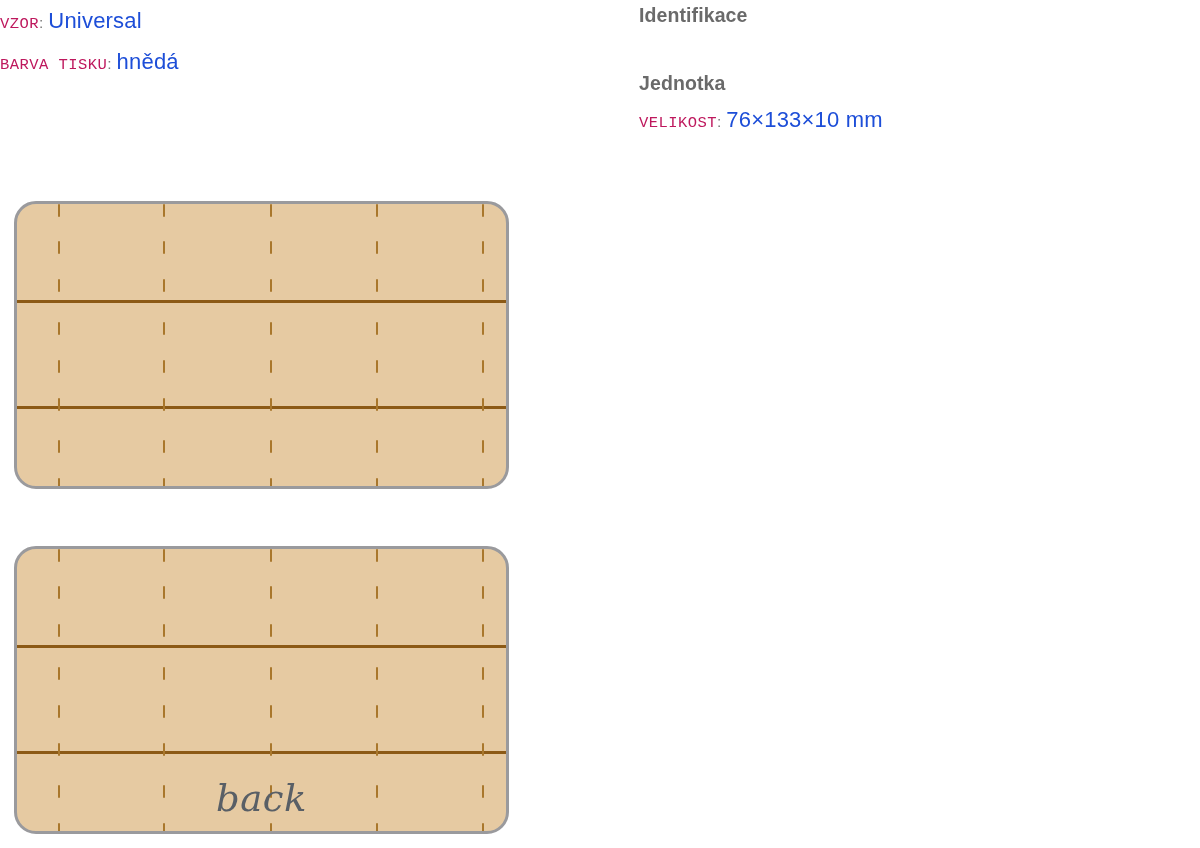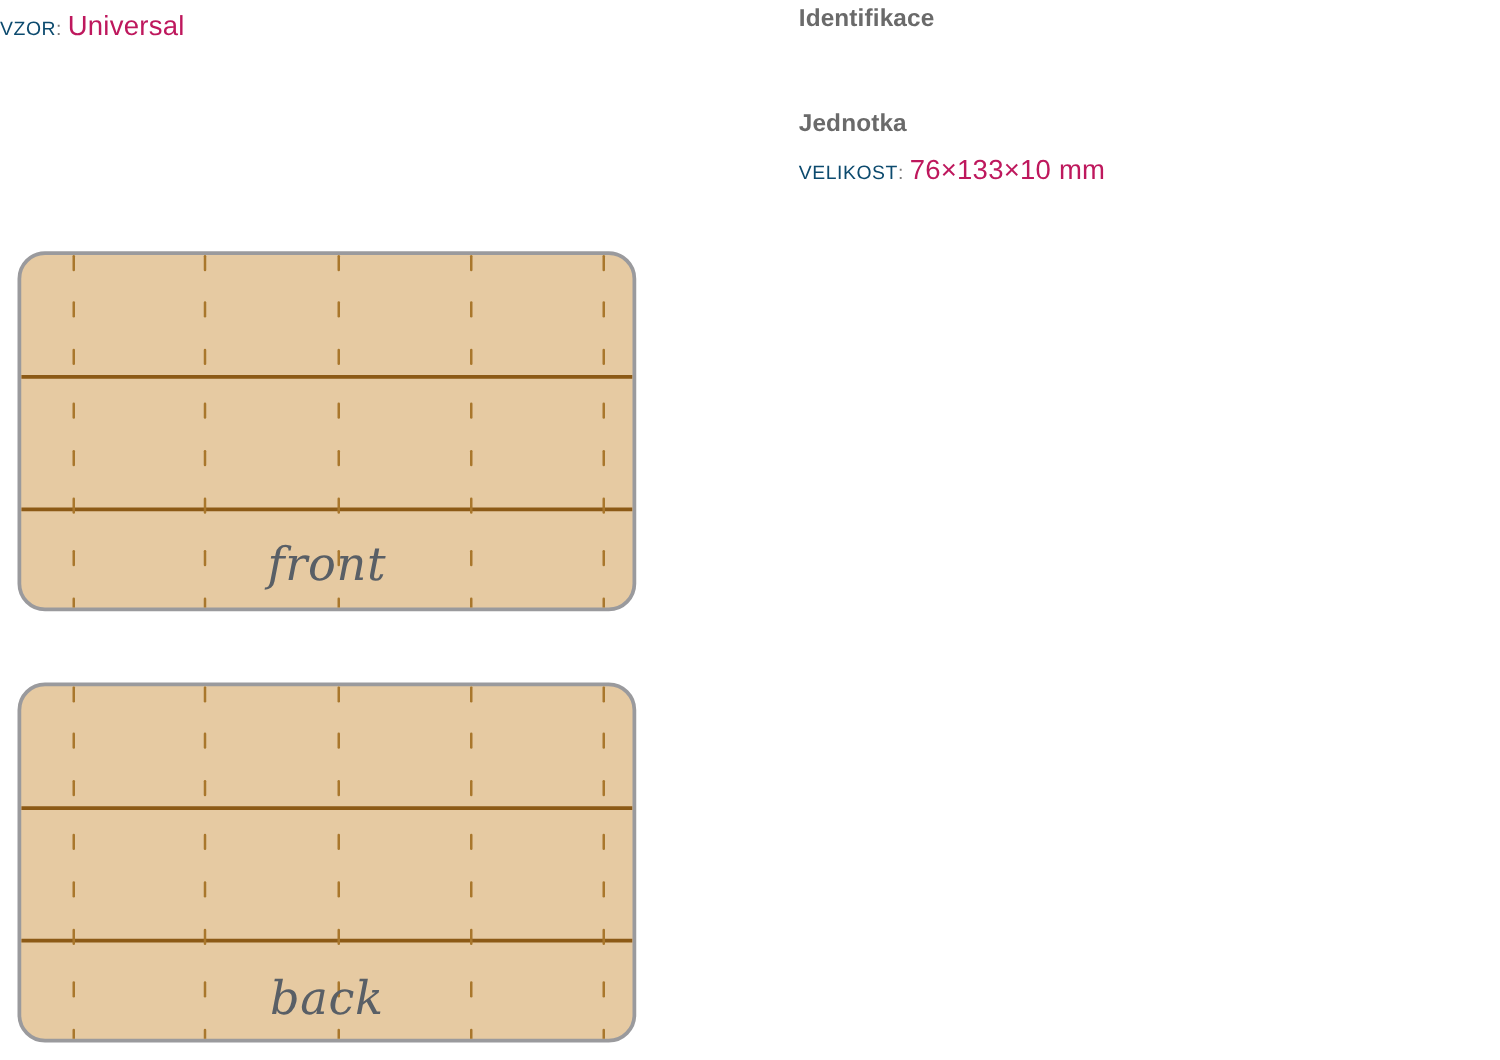--- a/index.html
+++ b/index.html
@@ -20,50 +20,51 @@
   
   .col {
     position: absolute;
     top: 0;
   }
   .col-left  { left: 0px;   width: 600px; }
   .col-right { left: 639px; width: 560px; }
 
   
   .spec-group { margin: 0; }
-  .spec-group.second { margin-top: 54px; }
+  .spec-group.second { margin-top: 38px; }
 
   .group-title {
     font-size: 19.5px;
     font-weight: bold;
     color: #6a6a6a;
     line-height: 30px;
     margin: 0 0 1px 0;
     letter-spacing: 0.1px;
   }
 
   .spec-row {
     line-height: 41px;
     height: 41px;
     white-space: nowrap;
     display: block;
   }
   .spec-label {
     font-size: 15.5px;
-    color: #0c4a6e;
+    color: #be185d;
     text-transform: uppercase;
     letter-spacing: 0.45px;
+    font-family: Liberation Mono, monospace;
   }
   .spec-colon {
     font-size: 15.5px;
     color: #7b7b7b;
   }
   .spec-value {
     font-size: 22px;
-    color: #be185d;
+    color: #1d4ed8;
     margin-left: 5px;
     letter-spacing: 0.2px;
   }
 
   
   .card {
     position: absolute;
     left: 14px;
     width: 495px;
     height: 288px;
@@ -117,20 +118,23 @@
 <body>
 
 <div class="col col-left">
 
   <div class="spec-group">
 
     <div class="spec-row">
       <span class="spec-label">VZOR</span><span class="spec-colon">:</span><span class="spec-value">Universal</span>
     </div>
 
+    <div class="spec-row">
+      <span class="spec-label">BARVA TISKU</span><span class="spec-colon">:</span><span class="spec-value">hnědá</span>
+    </div>
 
   </div>
 
 </div>
 
 <div class="col col-right">
 
   <div class="spec-group">
     <div class="group-title">Identifikace</div>
 
@@ -186,21 +190,20 @@
       <div class="tick" style="left: 146px; top: 236px;"></div>
       <div class="tick" style="left: 253px; top: 236px;"></div>
       <div class="tick" style="left: 359px; top: 236px;"></div>
       <div class="tick" style="left: 465px; top: 236px;"></div>
       <div class="tick" style="left: 41px; top: 274px;"></div>
       <div class="tick" style="left: 146px; top: 274px;"></div>
       <div class="tick" style="left: 253px; top: 274px;"></div>
       <div class="tick" style="left: 359px; top: 274px;"></div>
       <div class="tick" style="left: 465px; top: 274px;"></div>
     </div>
-  <div class="card-caption">front</div>
 </div>
 
 <div class="card card-back">
   <div class="card-surface">
       <div class="rule" style="top: 96px;"></div>
       <div class="rule" style="top: 202px;"></div>
       <div class="tick" style="left: 41px; top: 0px;"></div>
       <div class="tick" style="left: 146px; top: 0px;"></div>
       <div class="tick" style="left: 253px; top: 0px;"></div>
       <div class="tick" style="left: 359px; top: 0px;"></div>

